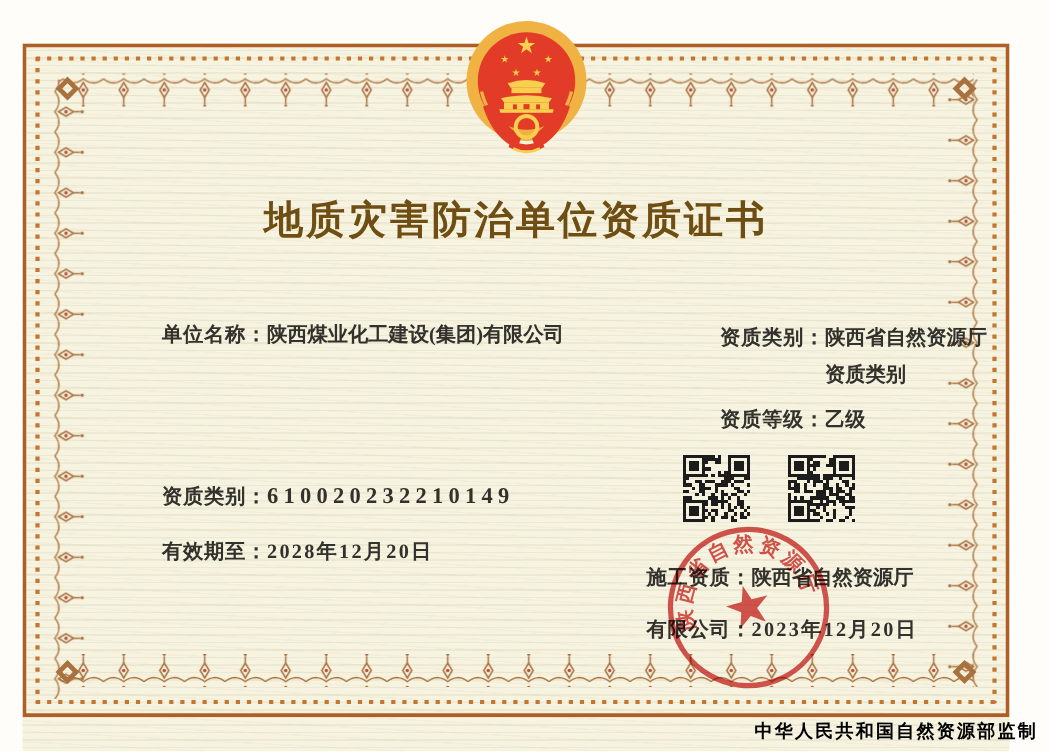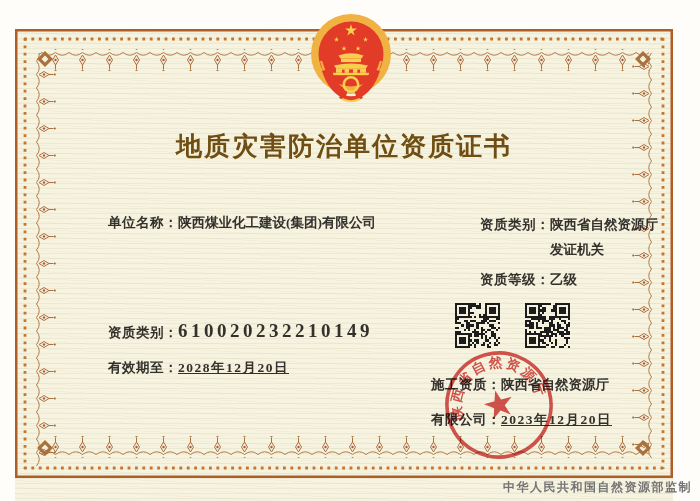--- a/index.html
+++ b/index.html
@@ -23,30 +23,30 @@
   }
   .row{
     position:absolute;font-size:13.5px;font-weight:bold;color:#33312c;
     line-height:19px;white-space:nowrap;
   }
   .row .lbl{letter-spacing:.5px;margin-left:36px;}
   .row .val.multi{display:inline-block;vertical-align:top;white-space:normal;}
   .row .val.multi span{display:block;}
   .lh20{line-height:20px;}
   .lh25{line-height:25px;}
-  .num{letter-spacing:3.5px;font-size:19px;}
-  .date{letter-spacing:1.5px;text-decoration:underline;}
+  .num{letter-spacing:3.5px;font-size:15px;}
+  .date{letter-spacing:1.5px;}
   .qr{position:absolute;width:45px;height:45px;}
   .qr1{left:440px;top:274px;}
   .qr2{left:510px;top:274px;}
   .seal{position:absolute;left:426px;top:318px;width:116px;height:116px;mix-blend-mode:multiply;opacity:.88;}
   .emblem{position:absolute;left:309px;top:11px;width:84px;height:96px;}
   .footer{
     position:absolute;top:479px;right:8px;
-    font-size:12px;font-weight:bold;letter-spacing:1.5px;color:#737373;
+    font-size:12px;font-weight:bold;letter-spacing:1.5px;color:#000000;
   }
 </style>
 </head>
 <body>
 
 <div class="page">
 
   <div class="cert">
 
     <svg class="frame" viewBox="0 0 658 449" xmlns="http://www.w3.org/2000/svg">
@@ -94,21 +94,21 @@
 
     <div class="row" style="left:57px;top:292px">
       <span class="lbl">资质类别：</span><span class="val num">610020232210149</span>
     </div>
 
     <div class="row" style="left:57px;top:329px">
       <span class="lbl">有效期至：</span><span class="val date">2028年12月20日</span>
     </div>
 
     <div class="row lh25" style="left:429px;top:183px">
-      <span class="lbl" style="vertical-align:top">资质类别：</span><span class="val multi lh25"><span>陕西省自然资源厅</span><span>发证机关</span></span>
+      <span class="lbl" style="vertical-align:top">资质类别：</span><span class="val multi lh25"><span>陕西省自然资源厅</span><span>资质类别</span></span>
     </div>
 
     <div class="row" style="left:429px;top:241px">
       <span class="lbl">资质等级：</span><span class="val">乙级</span>
     </div>
 
     <svg class="qr qr1" viewBox="0 0 21 21" xmlns="http://www.w3.org/2000/svg">
         <path fill="#1c1c1c" fill-rule="evenodd" shape-rendering="crispEdges" d="M7,0h1v1h-1zM8,0h1v1h-1zM9,0h1v1h-1zM11,0h1v1h-1zM7,1h1v1h-1zM8,1h1v1h-1zM9,1h1v1h-1zM10,1h1v1h-1zM11,1h1v1h-1zM7,2h1v1h-1zM10,2h1v1h-1zM11,2h1v1h-1zM7,4h1v1h-1zM8,4h1v1h-1zM11,5h1v1h-1zM13,5h1v1h-1zM7,6h1v1h-1zM9,6h1v1h-1zM11,6h1v1h-1zM12,6h1v1h-1zM13,6h1v1h-1zM0,7h1v1h-1zM1,7h1v1h-1zM13,7h1v1h-1zM14,7h1v1h-1zM15,7h1v1h-1zM19,7h1v1h-1zM20,7h1v1h-1zM0,8h1v1h-1zM4,8h1v1h-1zM5,8h1v1h-1zM7,8h1v1h-1zM8,8h1v1h-1zM9,8h1v1h-1zM12,8h1v1h-1zM13,8h1v1h-1zM14,8h1v1h-1zM16,8h1v1h-1zM17,8h1v1h-1zM18,8h1v1h-1zM0,9h1v1h-1zM1,9h1v1h-1zM2,9h1v1h-1zM5,9h1v1h-1zM6,9h1v1h-1zM10,9h1v1h-1zM11,9h1v1h-1zM12,9h1v1h-1zM13,9h1v1h-1zM15,9h1v1h-1zM20,9h1v1h-1zM3,10h1v1h-1zM5,10h1v1h-1zM6,10h1v1h-1zM7,10h1v1h-1zM8,10h1v1h-1zM10,10h1v1h-1zM16,10h1v1h-1zM17,10h1v1h-1zM0,11h1v1h-1zM1,11h1v1h-1zM5,11h1v1h-1zM6,11h1v1h-1zM10,11h1v1h-1zM12,11h1v1h-1zM17,11h1v1h-1zM18,11h1v1h-1zM20,11h1v1h-1zM4,12h1v1h-1zM6,12h1v1h-1zM9,12h1v1h-1zM12,12h1v1h-1zM13,12h1v1h-1zM15,12h1v1h-1zM16,12h1v1h-1zM19,12h1v1h-1zM0,13h1v1h-1zM1,13h1v1h-1zM2,13h1v1h-1zM8,13h1v1h-1zM9,13h1v1h-1zM10,13h1v1h-1zM12,13h1v1h-1zM14,13h1v1h-1zM17,13h1v1h-1zM7,14h1v1h-1zM9,14h1v1h-1zM10,14h1v1h-1zM11,14h1v1h-1zM12,14h1v1h-1zM13,14h1v1h-1zM17,14h1v1h-1zM18,14h1v1h-1zM7,15h1v1h-1zM9,15h1v1h-1zM10,15h1v1h-1zM12,15h1v1h-1zM14,15h1v1h-1zM17,15h1v1h-1zM18,15h1v1h-1zM12,16h1v1h-1zM14,16h1v1h-1zM16,16h1v1h-1zM18,16h1v1h-1zM20,16h1v1h-1zM7,17h1v1h-1zM9,17h1v1h-1zM10,17h1v1h-1zM14,17h1v1h-1zM15,17h1v1h-1zM19,17h1v1h-1zM8,18h1v1h-1zM10,18h1v1h-1zM13,18h1v1h-1zM16,18h1v1h-1zM18,18h1v1h-1zM20,18h1v1h-1zM7,19h1v1h-1zM9,19h1v1h-1zM12,19h1v1h-1zM13,19h1v1h-1zM15,19h1v1h-1zM18,19h1v1h-1zM19,19h1v1h-1zM9,20h1v1h-1zM15,20h1v1h-1zM16,20h1v1h-1z M0,0h7v7h-7z M1,1h5v5h-5z M2,2h3v3h-3z M14,0h7v7h-7z M15,1h5v5h-5z M16,2h3v3h-3z M0,14h7v7h-7z M1,15h5v5h-5z M2,16h3v3h-3z"></path>
       </svg>
     <svg class="qr qr2" viewBox="0 0 21 21" xmlns="http://www.w3.org/2000/svg">

